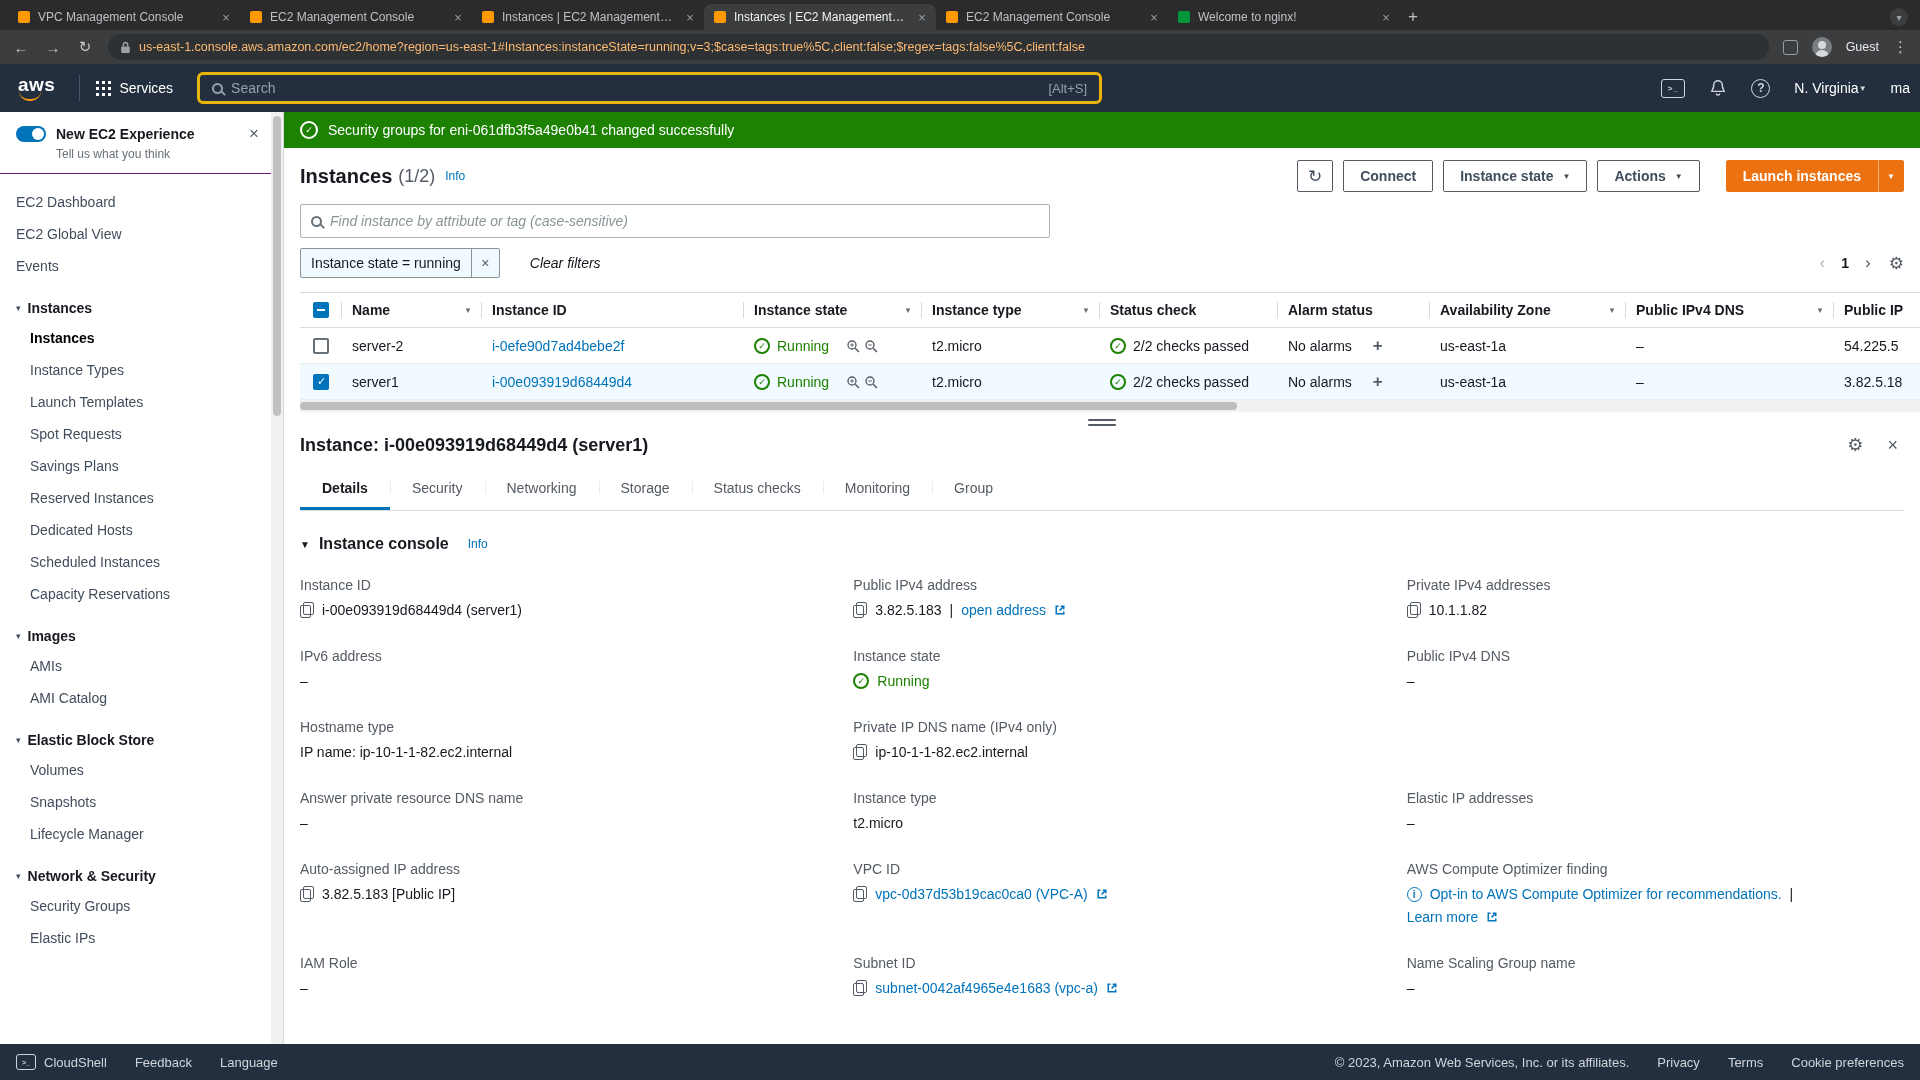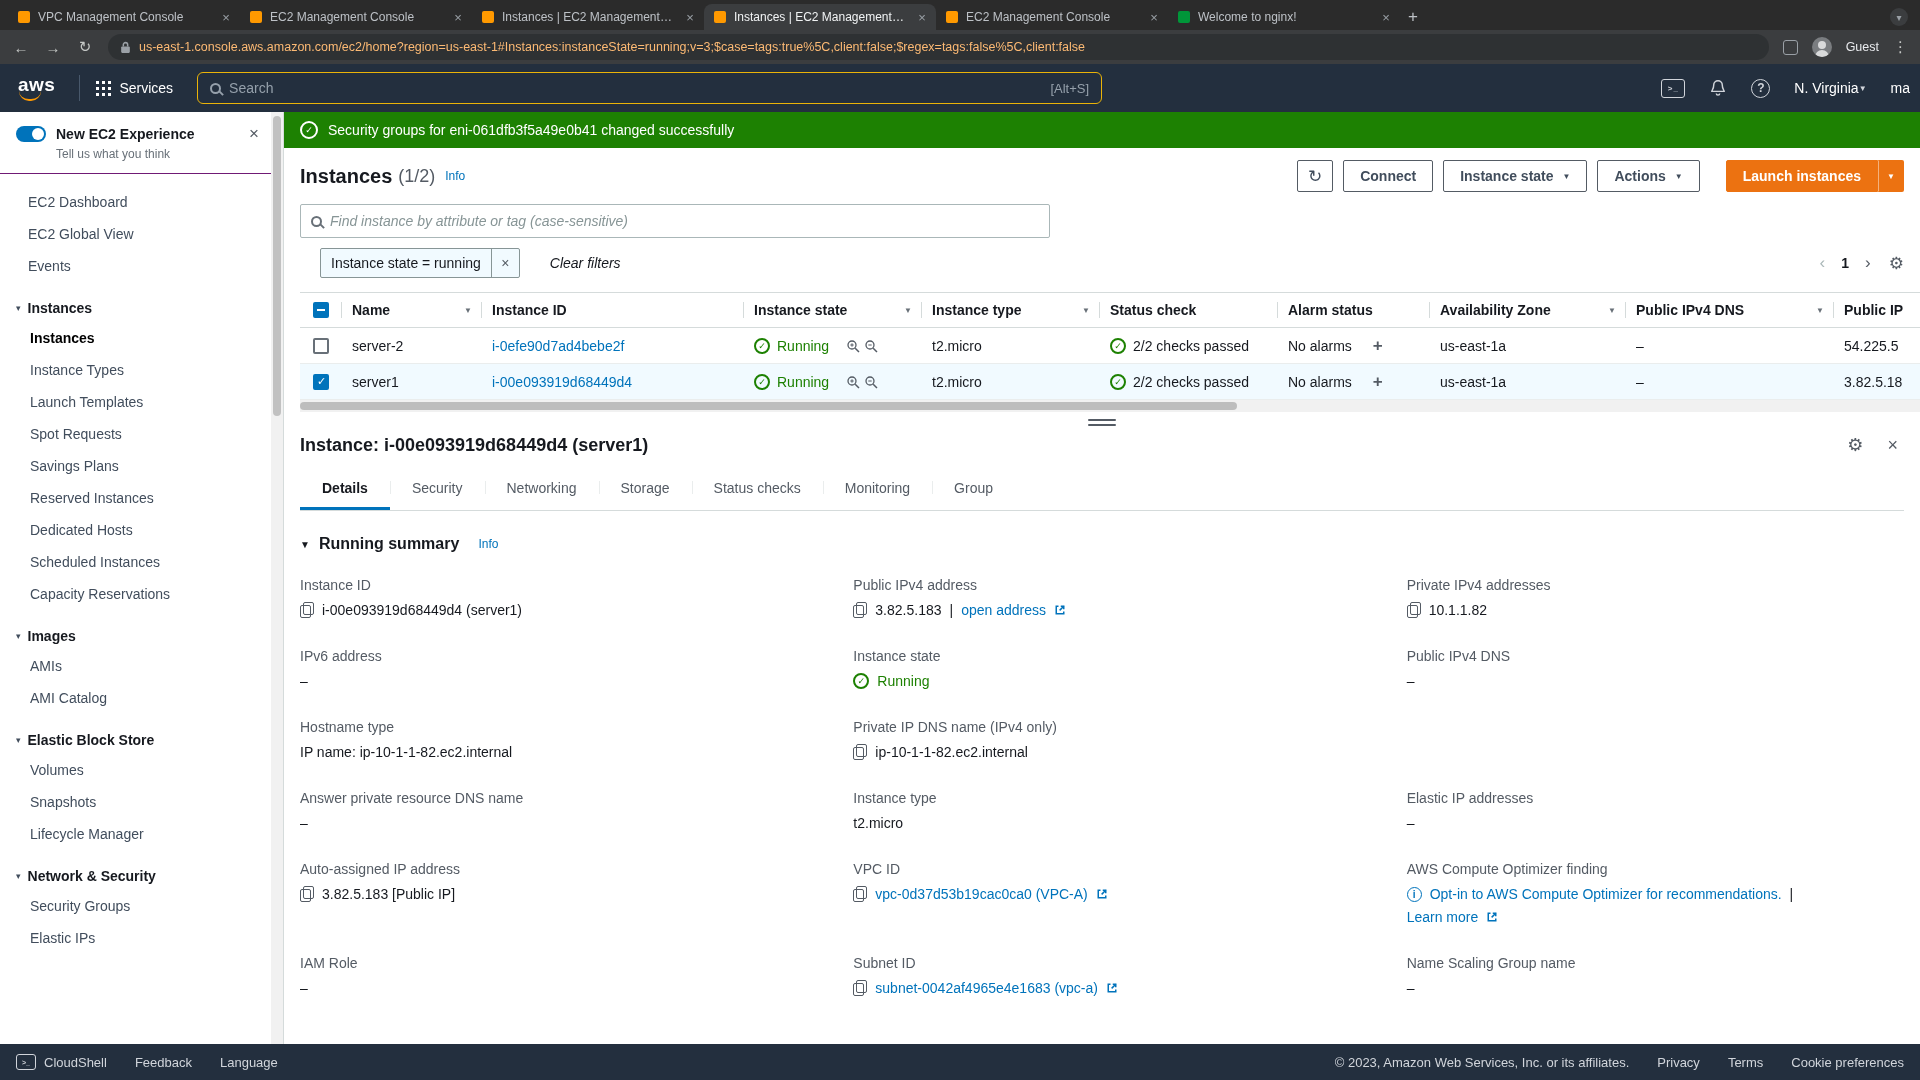--- a/index.html
+++ b/index.html
@@ -30,21 +30,21 @@
   .avatar::after { content:""; position:absolute; left:3px; top:13px; width:14px; height:8px; border-radius:7px 7px 0 0; background:#d9dadb; }
   .guest { font-size:12.5px; color:#e8eaed; }
   .dots { font-size:15px; }
 
   
   .awsnav { height:48px; background:#232f3e; display:flex; align-items:center; padding:0 16px; gap:16px; color:#fff; flex:none; }
   .awslogo { font-weight:700; font-size:19px; letter-spacing:.5px; position:relative; padding:0 8px 7px 2px; line-height:1; }
   .awslogo::after { content:""; position:absolute; left:3px; bottom:0; width:22px; height:8px; border-bottom:2.5px solid #ff9900; border-radius:0 0 12px 12px; }
   .vdiv { width:1px; height:26px; background:#48586b; flex:none; }
   .svc { display:flex; align-items:center; gap:8px; font-size:14px; }
-  .awsearch { flex:0 1 905px; height:32px; border:1px solid #eab308; border-radius:6px; display:flex; align-items:center; padding:0 12px; gap:8px; margin:0 8px; }
+  .awsearch { flex:0 1 905px; height:32px; border:3px solid #eab308; border-radius:6px; display:flex; align-items:center; padding:0 12px; gap:8px; margin:0 8px; }
   .awsearch input { flex:1; background:transparent; border:none; outline:none; color:#d1d5db; font-size:14px; font-family:inherit; }
   .awsearch input::placeholder { color:#95a0ab; }
   .shortcut { color:#95a0ab; font-size:13px; flex:none; }
   .nav-right { margin-left:auto; display:flex; align-items:center; gap:24px; }
   .term-ic { width:24px; height:19px; border:1.5px solid #d1d5db; border-radius:3px; font-size:8px; color:#d1d5db; display:flex; align-items:center; justify-content:center; letter-spacing:1px; font-weight:700; }
   .help-ic { width:19px; height:19px; border:1.5px solid #d1d5db; border-radius:50%; font-size:12px; display:flex; align-items:center; justify-content:center; color:#d1d5db; font-weight:700; }
   .region { display:flex; gap:0; align-items:center; font-size:14px; }
   .tinycaret { font-size:8px; color:#d1d5db; }
   .account { font-size:14px; white-space:nowrap; margin-right:-6px; }
 
@@ -54,21 +54,21 @@
   .sb-scroll { position:absolute; right:0; top:0; bottom:0; width:12px; background:#f1f1f1; }
   .sb-thumb { position:absolute; right:2px; top:4px; width:8px; height:300px; background:#c1c1c1; border-radius:4px; }
   .promo { padding:14px 14px 12px 16px; border-bottom:1px solid #701a75; position:relative; }
   .promo-row { display:flex; align-items:center; gap:10px; }
   .toggle { width:30px; height:16px; background:#0073bb; border-radius:8px; position:relative; flex:none; }
   .toggle::after { content:""; position:absolute; right:2px; top:2px; width:12px; height:12px; background:#fff; border-radius:50%; }
   .promo-title { font-size:14px; font-weight:700; }
   .promo-sub { font-size:12px; color:#687078; margin:5px 0 0 40px; }
   .promo-x { position:absolute; right:12px; top:12px; font-size:17px; color:#545b64; }
   .sb-nav { padding:12px 0 0; }
-  .sb-link { font-size:14px; color:#414d5c; padding:8px 28px; }
+  .sb-link { font-size:14px; color:#414d5c; padding:8px 16px; }
   .sb-item { font-size:14px; color:#414d5c; padding:8px 16px 8px 30px; }
   .sb-item.active { font-weight:700; color:#000; }
   .sb-sec-title { display:flex; align-items:center; gap:7px; font-size:14px; font-weight:700; padding:10px 16px 6px; margin-top:8px; }
   .tri { font-size:9px; color:#414d5c; }
 
   .main { flex:1; min-width:0; display:flex; flex-direction:column; }
   .banner { height:36px; background:#1d8102; color:#fff; display:flex; align-items:center; gap:10px; padding:0 16px; font-size:14px; flex:none; }
   .content { flex:1; min-height:0; padding:12px 16px 0; overflow:hidden; }
 
   
@@ -86,21 +86,21 @@
 
   
   .search-row { margin-top:12px; }
   .find-box { width:750px; height:34px; border:1px solid #aab7b8; border-radius:2px; display:flex; align-items:center; padding:0 10px; gap:8px; background:#fff; }
   .find-box input { border:none; outline:none; flex:1; font-size:14px; color:#16191f; font-family:inherit; }
   .find-box input::placeholder { color:#879596; font-style:italic; }
   .mag { width:11px; height:11px; border:2px solid #687078; border-radius:50%; position:relative; flex:none; }
   .mag::after { content:""; position:absolute; width:6px; height:2px; background:#687078; transform:rotate(45deg); right:-5px; bottom:-2px; }
   .mag.lt { border-color:#95a0ab; } .mag.lt::after { background:#95a0ab; }
 
-  .filter-row { margin-top:10px; display:flex; align-items:center;margin-left:20px; }
+  .filter-row { margin-top:10px; display:flex; align-items:center; }
   .chip { display:flex; align-items:stretch; height:30px; border:1px solid #879596; background:#f1faff; border-radius:2px; }
   .chip-label { padding:0 10px; font-size:14px; color:#16191f; display:flex; align-items:center; }
   .chip-x { width:28px; border-left:1px solid #879596; display:flex; align-items:center; justify-content:center; color:#545b64; font-size:14px; }
   .clear-filters { margin-left:30px; font-size:14px; color:#16191f; background:none; border:none; font-family:inherit;font-style:italic; }
   .pager { margin-left:auto; display:flex; align-items:center; gap:16px; font-size:14px; }
   .pg-prev { color:#aab7b8; font-size:17px; }
   .pg-num { color:#16191f; font-weight:700; }
   .pg-next { color:#545b64; font-size:17px; }
   .gearbtn { font-size:17px; color:#545b64; margin-left:18px; background:none; border:none; }
 
@@ -532,21 +532,21 @@
           <button class="d-tab">Security</button>
           <button class="d-tab">Networking</button>
           <button class="d-tab">Storage</button>
           <button class="d-tab">Status checks</button>
           <button class="d-tab">Monitoring</button>
           <button class="d-tab">Group</button>
         </div>
 
         <div class="d-summary">
           <span class="tri">▼</span>
-          <span class="d-summary-title">Running summary</span>
+          <span class="d-summary-title">Instance console</span>
           <span class="info-link">Info</span>
         </div>
 
         <div class="d-grid">
 
           <div class="fld">
             <div class="lbl">Instance ID</div>
             <div class="val">
                 <span class="cp"></span>
                 <span>i-00e093919d68449d4 (server1)</span>

